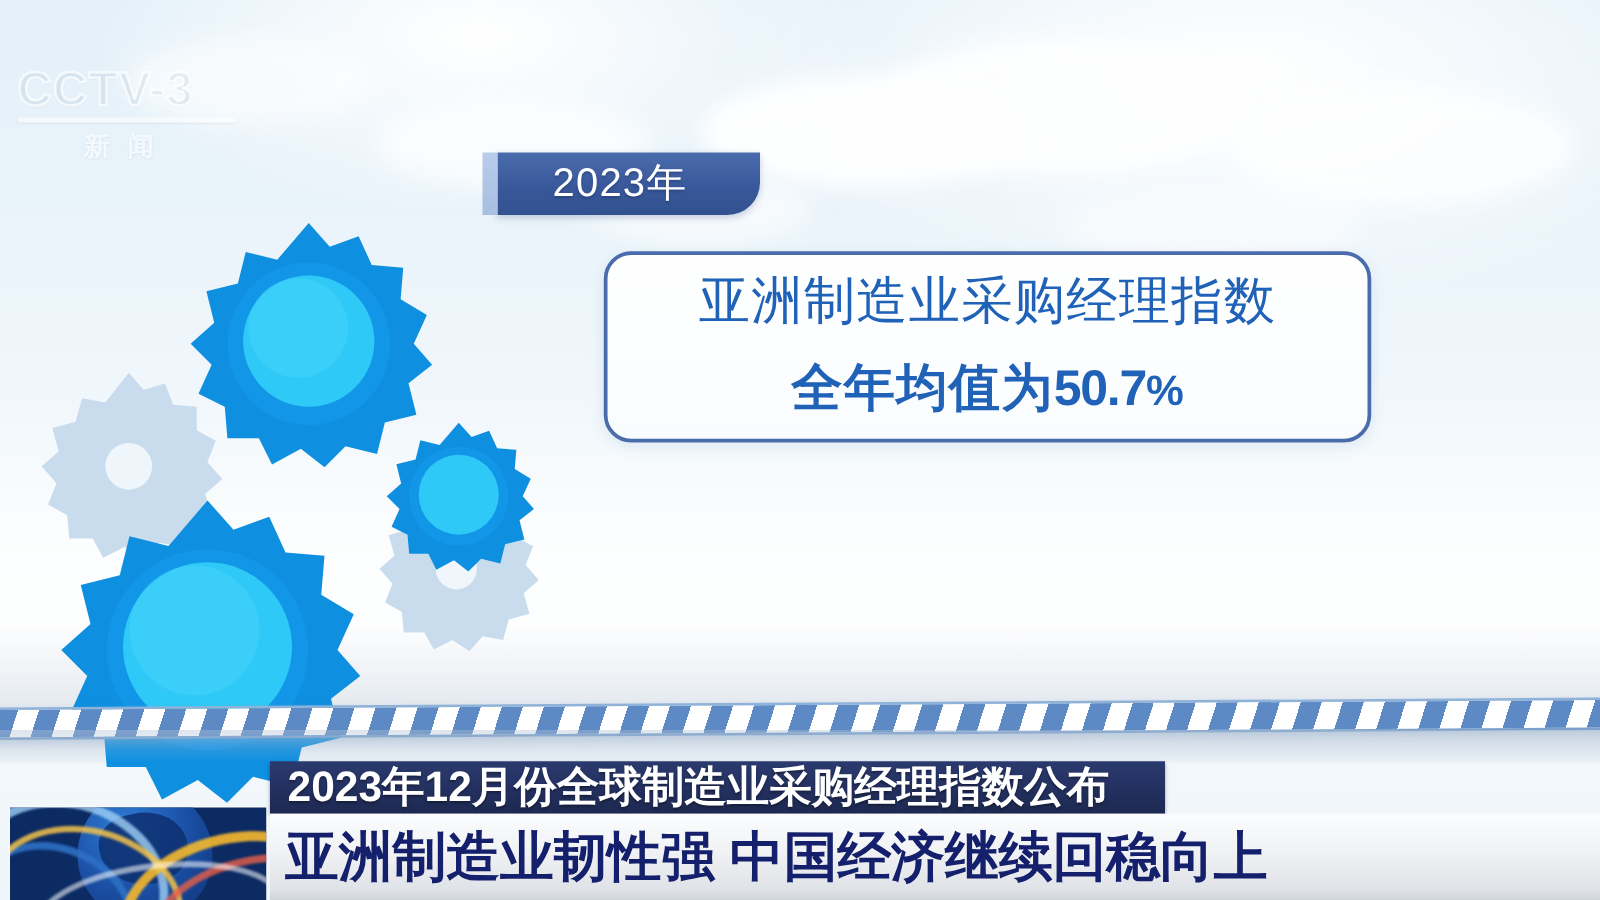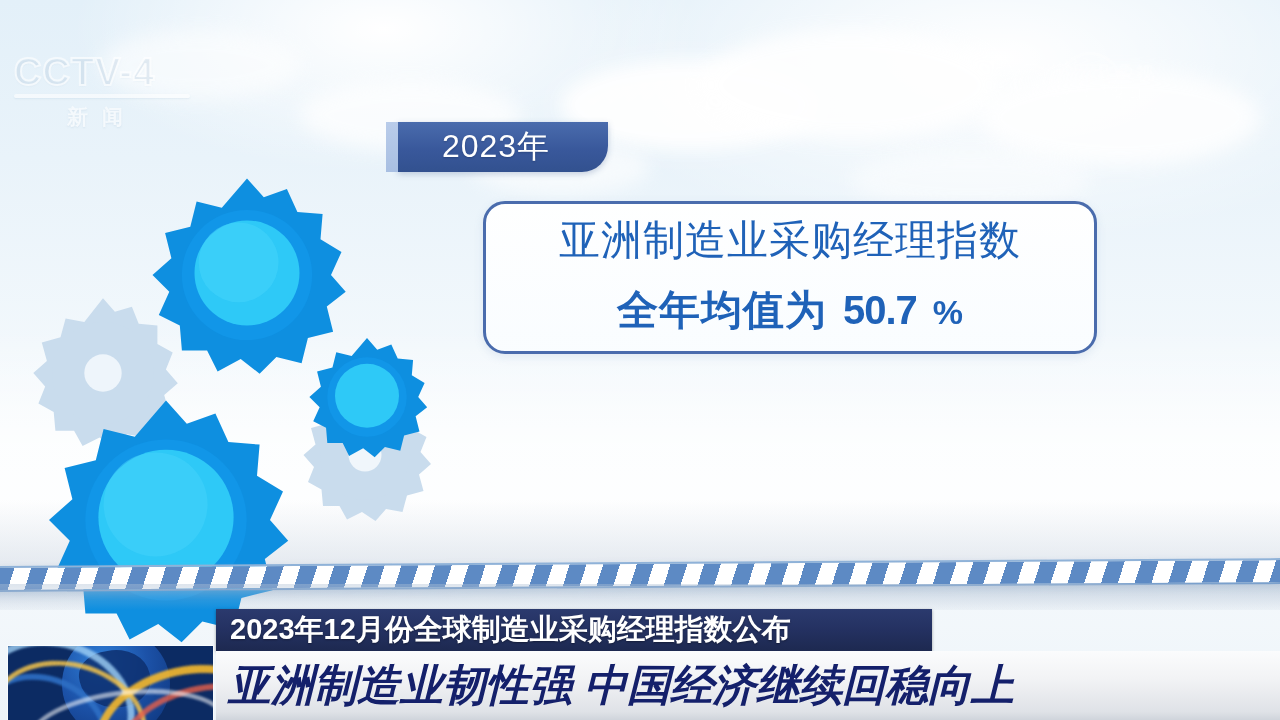--- a/index.html
+++ b/index.html
@@ -95,21 +95,21 @@
     border:3px solid #4a6cad;border-radius:22px;
     background:linear-gradient(180deg,rgba(255,255,255,.96) 0%,rgba(250,253,255,.93) 100%);
     box-shadow:0 3px 10px rgba(120,150,190,.16);
     display:flex;flex-direction:column;align-items:center;justify-content:center;
   }
   .stat-line1{
     color:#1f62b8;font-size:41px;font-weight:normal;letter-spacing:1px;line-height:50px;
     white-space:nowrap;
   }
   .stat-line2{
-    display:flex;align-items:baseline;justify-content:center;white-space:nowrap;margin-top:17px;gap:16px;
+    display:flex;align-items:baseline;justify-content:center;white-space:nowrap;margin-top:17px;
   }
   .stat-line2 .txt{color:#1f62b8;font-size:41px;font-weight:bold;letter-spacing:1px;line-height:56px;}
   .stat-line2 .num{
     color:#1f62b8;font-size:40px;font-weight:bold;line-height:56px;letter-spacing:-1px;
     font-family:"Liberation Sans",sans-serif;
   }
   .stat-line2 .pct{color:#1f62b8;font-size:34px;font-weight:bold;line-height:56px;}
 
   
   .stripe-band{
@@ -146,27 +146,27 @@
   .thumb .sw5{left:20px;top:44px;width:190px;height:70px;border:5px solid #ffffff;opacity:.55;transform:rotate(-6deg);}
   .thumb .sw6{left:-30px;top:30px;width:120px;height:90px;border:6px solid #2e6fc4;opacity:.9;transform:rotate(22deg);}
 
   .subbar{
     position:absolute;left:216px;top:609px;width:716px;height:42px;
     background:linear-gradient(180deg,#2b3a6e 0%,#243161 50%,#1d2950 100%);
     box-shadow:0 1px 3px rgba(0,0,0,.35);
     display:flex;align-items:center;
   }
   .subbar span{
-    color:#ffffff;font-size:29px;font-weight:bold;letter-spacing:0px;
+    color:#ffffff;font-size:34px;font-weight:bold;letter-spacing:0px;
     padding-left:14px;white-space:nowrap;text-shadow:0 1px 2px rgba(0,0,0,.35);
   }
   .headbar{
     position:absolute;left:216px;top:651px;right:0;height:69px;
     background:linear-gradient(180deg,#fbfcfd 0%,#f2f3f5 40%,#dfe2e7 88%,#cfd4db 100%);
-    display:flex;align-items:center;font-style:italic;
+    display:flex;align-items:center;
   }
   .headbar span{
     color:#14206b;font-size:43px;font-weight:bold;letter-spacing:0px;
     padding-left:12px;white-space:nowrap;
   }
 </style>
 </head>
 <body>
 
 <div id="stage">
@@ -229,21 +229,21 @@
     <svg width="128" height="128" viewBox="0 0 100 100" aria-hidden="true">
       <g fill="#0e8fe0">
         <path d="M50 4 L58 13 L69 9 L74 20 L86 21 L85 33 L95 39 L90 50 L97 58 L88 65 L91 77 L79 80 L76 92 L64 89 L56 97 L47 90 L36 96 L31 86 L19 86 L18 74 L8 69 L13 58 L5 50 L14 42 L11 30 L23 27 L26 15 L38 18 Z"></path>
       </g>
       <circle cx="50" cy="50" r="31" fill="#1196e8"></circle>
       <circle cx="50" cy="49" r="25" fill="#2ec9f7"></circle>
     </svg>
   </div>
 
   <div class="logo">
-    <div class="lg-top">CCTV-4</div>
+    <div class="lg-top">CCTV-3</div>
     <div class="lg-rule"></div>
     <div class="lg-sub">新闻</div>
   </div>
 
   <div class="wm-right">
     <div class="wm-mark">CCTV</div>
     <div class="wm-ring"></div>
     <div class="wm-cn">央视</div>
     <div class="wm-en">新闻</div>
   </div>

